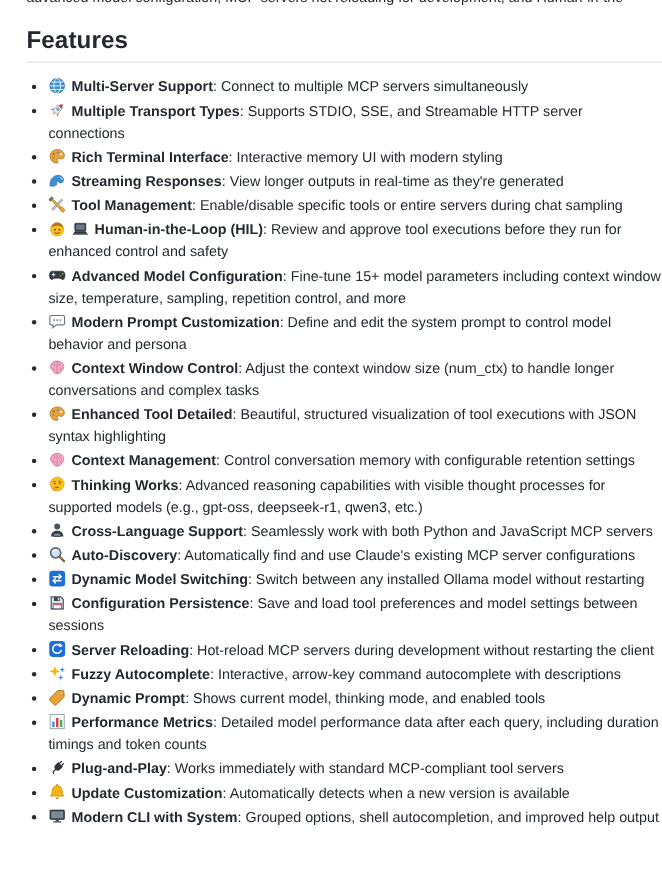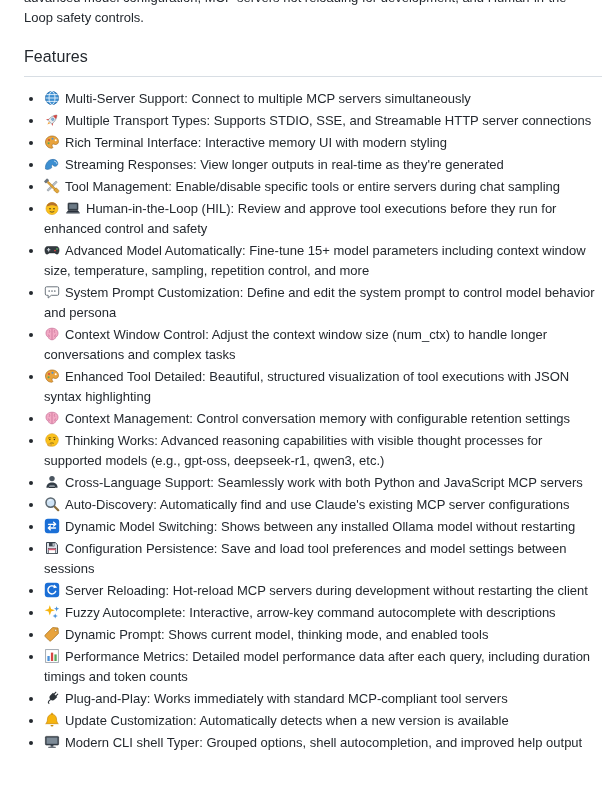--- a/index.html
+++ b/index.html
@@ -11,39 +11,38 @@
     font-size: 13px;
     line-height: 20px;
   }
   .page { padding: 0 0 0 24px; width: 578px; }
   .intro { margin: -12px 0 0 0; }
   .intro-line { display: block; white-space: nowrap; }
   .features-heading {
     margin: 16px 0 12px 0;
     padding-bottom: 7px;
     border-bottom: 1px solid #d8dee4;
-    font-size: 16px;
+    font-size: 22px;
     line-height: 25px;
-    font-weight: normal;
+    font-weight: bold;
     letter-spacing: 0.1px;
   }
   ul.features-list { margin: 0; padding: 0 0 0 20px; list-style: disc outside; }
   li.feature-item { margin: 0; }
   li.feature-item + li.feature-item { margin-top: 2px; }
   .icon { display: inline-block; width: 16px; height: 16px; margin-right: 5px; vertical-align: -3px; }
   .icon svg { display: block; width: 16px; height: 16px; }
-  .feature-label { font-weight: normal; }
+  .feature-label { font-weight: bold; }
 </style>
 </head>
 <body>
 
 <div class="page">
   <p class="intro">
     <span class="intro-line">advanced model configuration, MCP servers hot reloading for development, and Human-in-the-</span>
-    <span class="intro-line">Loop safety controls.</span>
   </p>
   <h2 class="features-heading">Features</h2>
   <ul class="features-list" id="features-list">
       <li class="feature-item"><span class="icon"><svg viewBox="0 0 16 16">
             <circle cx="8" cy="8" r="6.6" fill="#3d8fd1" stroke="#2a6aa5" stroke-width="0.8"></circle>
             <g stroke="#e8f2fb" stroke-width="0.9" fill="none">
               <ellipse cx="8" cy="8" rx="3" ry="6.6"></ellipse>
               <path d="M1.4,8 H14.6 M2.3,4.6 H13.7 M2.3,11.4 H13.7"></path>
             </g>
           </svg></span><span class="feature-label">Multi-Server Support</span><span class="feature-separator">: </span><span class="feature-desc">Connect to multiple MCP servers simultaneously</span></li>
@@ -84,27 +83,27 @@
             <rect x="3" y="3" width="10" height="7" rx="0.8" fill="#3c4650" stroke="#232a30" stroke-width="0.6"></rect>
             <rect x="4.2" y="4.2" width="7.6" height="4.6" fill="#6c7a86"></rect>
             <path d="M1.5,12.6 L3.2,10.2 H12.8 L14.5,12.6 Z" fill="#28303a"></path>
             <rect x="1.2" y="12.3" width="13.6" height="1.2" rx="0.6" fill="#3c4650"></rect>
           </svg></span><span class="feature-label">Human-in-the-Loop (HIL)</span><span class="feature-separator">: </span><span class="feature-desc">Review and approve tool executions before they run for enhanced control and safety</span></li>
       <li class="feature-item"><span class="icon"><svg viewBox="0 0 16 16">
             <path d="M3.6,4.5 H12.4 C14.2,4.5 15.3,6.2 15.1,8.5 C14.9,10.6 14.2,12.2 13,12.2 C11.9,12.2 11.5,10.9 10.5,10.9 H5.5 C4.5,10.9 4.1,12.2 3,12.2 C1.8,12.2 1.1,10.6 0.9,8.5 C0.7,6.2 1.8,4.5 3.6,4.5 Z" fill="#333a40" stroke="#1c2125" stroke-width="0.5"></path>
             <path d="M4.6,6 V9.4 M2.9,7.7 H6.3" stroke="#cfd6dc" stroke-width="1.1"></path>
             <circle cx="11" cy="8.6" r="0.9" fill="#d64541"></circle>
             <circle cx="13" cy="6.9" r="0.9" fill="#57a85c"></circle>
-          </svg></span><span class="feature-label">Advanced Model Automatically</span><span class="feature-separator">: </span><span class="feature-desc">Fine-tune 15+ model parameters including context window size, temperature, sampling, repetition control, and more</span></li>
+          </svg></span><span class="feature-label">Advanced Model Configuration</span><span class="feature-separator">: </span><span class="feature-desc">Fine-tune 15+ model parameters including context window size, temperature, sampling, repetition control, and more</span></li>
       <li class="feature-item"><span class="icon"><svg viewBox="0 0 16 16">
             <path d="M2.6,2.8 H13.4 A1.3,1.3 0 0 1 14.7,4.1 V10 A1.3,1.3 0 0 1 13.4,11.3 H7.3 L4.2,14 V11.3 H2.6 A1.3,1.3 0 0 1 1.3,10 V4.1 A1.3,1.3 0 0 1 2.6,2.8 Z" fill="#ffffff" stroke="#6d767e" stroke-width="1"></path>
             <circle cx="5.2" cy="7" r="0.85" fill="#6d767e"></circle>
             <circle cx="8" cy="7" r="0.85" fill="#6d767e"></circle>
             <circle cx="10.8" cy="7" r="0.85" fill="#6d767e"></circle>
-          </svg></span><span class="feature-label">System Prompt Customization</span><span class="feature-separator">: </span><span class="feature-desc">Define and edit the system prompt to control model behavior and persona</span></li>
+          </svg></span><span class="feature-label">Modern Prompt Customization</span><span class="feature-separator">: </span><span class="feature-desc">Define and edit the system prompt to control model behavior and persona</span></li>
       <li class="feature-item"><span class="icon"><svg viewBox="0 0 16 16">
             <path d="M8,2.2 C10.8,2.2 14,3.6 14,7.2 C14,9.2 13,10.6 11.6,11.3 C11.2,12.8 10,13.8 8,13.8 C6,13.8 4.8,12.8 4.4,11.3 C3,10.6 2,9.2 2,7.2 C2,3.6 5.2,2.2 8,2.2 Z" fill="#f2a9c4" stroke="#c76e96" stroke-width="0.7"></path>
             <path d="M8,2.5 V13.6 M5,4 C6,4.8 6,6 5,6.8 M11,4 C10,4.8 10,6 11,6.8 M4,8.5 C5,9 5.5,10 5,11 M12,8.5 C11,9 10.5,10 11,11" stroke="#c76e96" stroke-width="0.7" fill="none"></path>
           </svg></span><span class="feature-label">Context Window Control</span><span class="feature-separator">: </span><span class="feature-desc">Adjust the context window size (num_ctx) to handle longer conversations and complex tasks</span></li>
       <li class="feature-item"><span class="icon"><svg viewBox="0 0 16 16">
             <path d="M8,2 C12,2 14.5,4.5 14.5,7.5 C14.5,9.5 13,10.5 11.5,10.5 C10.5,10.5 10,10 9.2,10 C8.4,10 8,10.6 8,11.4 C8,12.6 8.8,12.8 8.8,13.4 C8.8,13.9 8.3,14.2 7.6,14.2 C4.2,14.2 1.5,11.5 1.5,8 C1.5,4.6 4.4,2 8,2 Z" fill="#e8a33d" stroke="#ab6f1d" stroke-width="0.7"></path>
             <circle cx="5" cy="6" r="1" fill="#d64541"></circle>
             <circle cx="8.5" cy="4.8" r="1" fill="#4a90d9"></circle>
             <circle cx="4.6" cy="9.3" r="1" fill="#57a85c"></circle>
             <circle cx="11.7" cy="6.3" r="1" fill="#ffffff"></circle>
@@ -128,21 +127,21 @@
             <rect x="5" y="13" width="6" height="0.9" fill="#232a30"></rect>
           </svg></span><span class="feature-label">Cross-Language Support</span><span class="feature-separator">: </span><span class="feature-desc">Seamlessly work with both Python and JavaScript MCP servers</span></li>
       <li class="feature-item"><span class="icon"><svg viewBox="0 0 16 16">
             <line x1="10.2" y1="10.2" x2="14.2" y2="14.2" stroke="#8a6d3b" stroke-width="2.2" stroke-linecap="round"></line>
             <circle cx="6.6" cy="6.6" r="4.6" fill="#cfe3f5" stroke="#5b6770" stroke-width="1.5"></circle>
             <path d="M4.4,5.2 C5,4.3 6,3.9 7,4" stroke="#ffffff" stroke-width="1" fill="none" stroke-linecap="round"></path>
           </svg></span><span class="feature-label">Auto-Discovery</span><span class="feature-separator">: </span><span class="feature-desc">Automatically find and use Claude's existing MCP server configurations</span></li>
       <li class="feature-item"><span class="icon"><svg viewBox="0 0 16 16">
             <rect x="0.8" y="0.8" width="14.4" height="14.4" rx="3" fill="#1b6fd6"></rect>
             <path d="M4.5,6.3 H11.5 M9.6,4.3 L11.7,6.3 L9.6,8.1 M11.5,10 H4.5 M6.4,8 L4.3,10 L6.4,11.9" stroke="#ffffff" stroke-width="1.3" fill="none" stroke-linecap="round" stroke-linejoin="round"></path>
-          </svg></span><span class="feature-label">Dynamic Model Switching</span><span class="feature-separator">: </span><span class="feature-desc">Shows between any installed Ollama model without restarting</span></li>
+          </svg></span><span class="feature-label">Dynamic Model Switching</span><span class="feature-separator">: </span><span class="feature-desc">Switch between any installed Ollama model without restarting</span></li>
       <li class="feature-item"><span class="icon"><svg viewBox="0 0 16 16">
             <path d="M2.5,2.5 H11.2 L13.5,4.8 V13.5 H2.5 Z" fill="#dde3ea" stroke="#3c4650" stroke-width="1"></path>
             <rect x="5" y="2.8" width="5.4" height="3.6" fill="#3c4650"></rect>
             <rect x="8.6" y="3.3" width="1.2" height="2.5" fill="#dde3ea"></rect>
             <rect x="4.3" y="8.6" width="7.4" height="4.9" fill="#ffffff" stroke="#3c4650" stroke-width="0.7"></rect>
             <rect x="4.3" y="8.6" width="7.4" height="1.6" fill="#e05d78"></rect>
           </svg></span><span class="feature-label">Configuration Persistence</span><span class="feature-separator">: </span><span class="feature-desc">Save and load tool preferences and model settings between sessions</span></li>
       <li class="feature-item"><span class="icon"><svg viewBox="0 0 16 16">
             <rect x="0.8" y="0.8" width="14.4" height="14.4" rx="3" fill="#1b6fd6"></rect>
             <path d="M11.7,9.3 A4 4 0 1 1 10.8,5.1" stroke="#ffffff" stroke-width="1.4" fill="none" stroke-linecap="round"></path>
@@ -174,15 +173,15 @@
       <li class="feature-item"><span class="icon"><svg viewBox="0 0 16 16">
             <circle cx="8" cy="1.9" r="0.9" fill="#f6b40e" stroke="#c8880a" stroke-width="0.5"></circle>
             <path d="M8,2.4 C10.7,2.4 12.4,4.3 12.5,7 C12.6,9.9 13.3,10.9 14.3,11.7 H1.7 C2.7,10.9 3.4,9.9 3.5,7 C3.6,4.3 5.3,2.4 8,2.4 Z" fill="#f6b40e" stroke="#c8880a" stroke-width="0.7"></path>
             <path d="M6.5,13 a1.5,1.5 0 0 0 3,0 Z" fill="#c8880a"></path>
           </svg></span><span class="feature-label">Update Customization</span><span class="feature-separator">: </span><span class="feature-desc">Automatically detects when a new version is available</span></li>
       <li class="feature-item"><span class="icon"><svg viewBox="0 0 16 16">
             <rect x="1.4" y="2.4" width="13.2" height="8.6" rx="0.9" fill="#3c4650" stroke="#232a30" stroke-width="0.6"></rect>
             <rect x="2.6" y="3.6" width="10.8" height="6.2" fill="#7d8b97"></rect>
             <rect x="6.6" y="11" width="2.8" height="1.7" fill="#3c4650"></rect>
             <rect x="4.2" y="12.7" width="7.6" height="1.1" rx="0.5" fill="#3c4650"></rect>
-          </svg></span><span class="feature-label">Modern CLI shell Typer</span><span class="feature-separator">: </span><span class="feature-desc">Grouped options, shell autocompletion, and improved help output</span></li>
+          </svg></span><span class="feature-label">Modern CLI with System</span><span class="feature-separator">: </span><span class="feature-desc">Grouped options, shell autocompletion, and improved help output</span></li>
     </ul>
 </div>
 
 </body></html>

